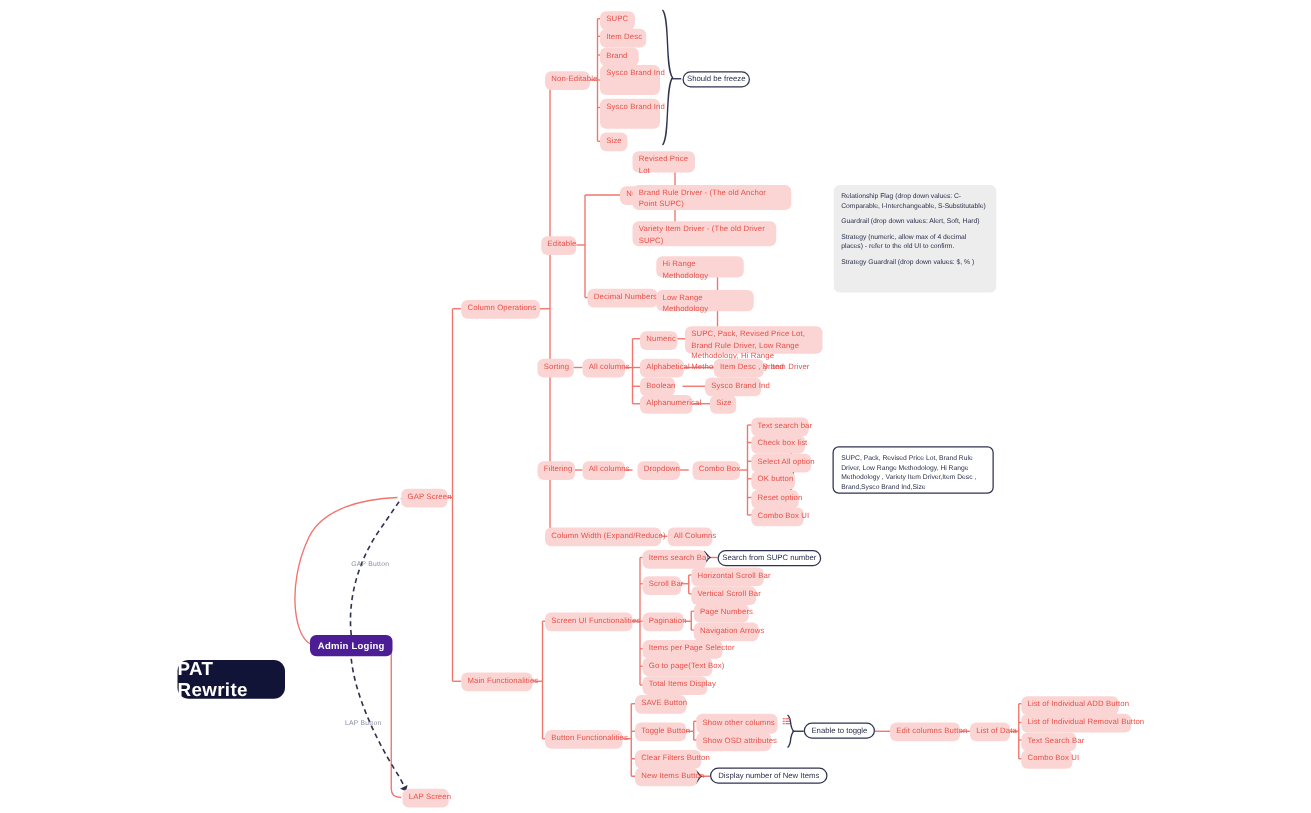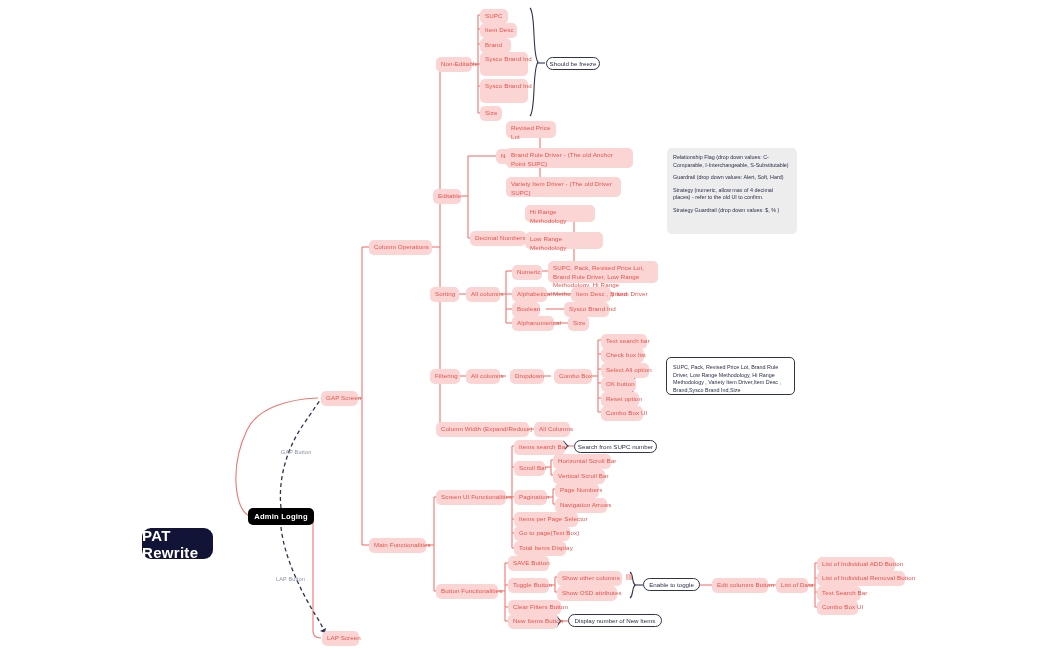--- a/index.html
+++ b/index.html
@@ -10,21 +10,21 @@
 
   .node{position:absolute;box-sizing:border-box;background:#fbd5d3;color:#e8504a;
         border-radius:5px;font-size:6.2px;line-height:8.5px;letter-spacing:.1px;
         padding:3px 5px;white-space:nowrap;}
   .node.wrap{white-space:normal;}
 
   .root{position:absolute;background:#111436;color:#ffffff;border-radius:9px;
         font-size:15px;font-weight:bold;letter-spacing:.3px;
         display:flex;align-items:center;justify-content:center;}
 
-  .primary{position:absolute;background:#000000;color:#ffffff;border-radius:5px;
+  .primary{position:absolute;background:#4c1d95;color:#ffffff;border-radius:5px;
            font-size:7.6px;font-weight:bold;letter-spacing:.2px;
            display:flex;align-items:center;justify-content:center;}
 
   .bubble{position:absolute;box-sizing:border-box;background:#ffffff;color:#2a2f4a;
           border:1px solid #2f3350;border-radius:9px;font-size:6.2px;
           display:flex;align-items:center;justify-content:center;
           padding:2px 6px;white-space:nowrap;}
 
   .note{position:absolute;box-sizing:border-box;background:#ededed;color:#2a2f4a;
         border-radius:5px;font-size:5.4px;line-height:7.6px;padding:6px 6px;}
@@ -176,21 +176,21 @@
     <g fill="none" stroke="#2f3350" stroke-width="1.3" stroke-dasharray="4,3">
       <path d="M281,508 C278,480 286,450 303,425 C312,412 318,403 321,399"></path>
       <path d="M281,527 C284,556 300,590 316,616 C320,622 323,628 325,633"></path>
     </g>
     <g fill="#2f3350">
       <polygon points="321,399 327,396 325,403"></polygon>
       <polygon points="325,633 320,631 326,628"></polygon>
     </g>
   </svg>
 
-  <div class="root" style="left:142px;top:528px;width:71px;height:31px;">
+  <div class="root" style="left:142px;top:528px;width:86px;height:31px;">
     <span>PAT Rewrite</span>
   </div>
 
   <div class="primary" style="left:248px;top:508px;width:66px;height:17px;">
     <span>Admin Loging</span>
   </div>
 
   <div class="edgelabel" style="left:281px;top:449px;">GAP Button</div>
   <div class="edgelabel" style="left:276px;top:576px;">LAP Button</div>
 

